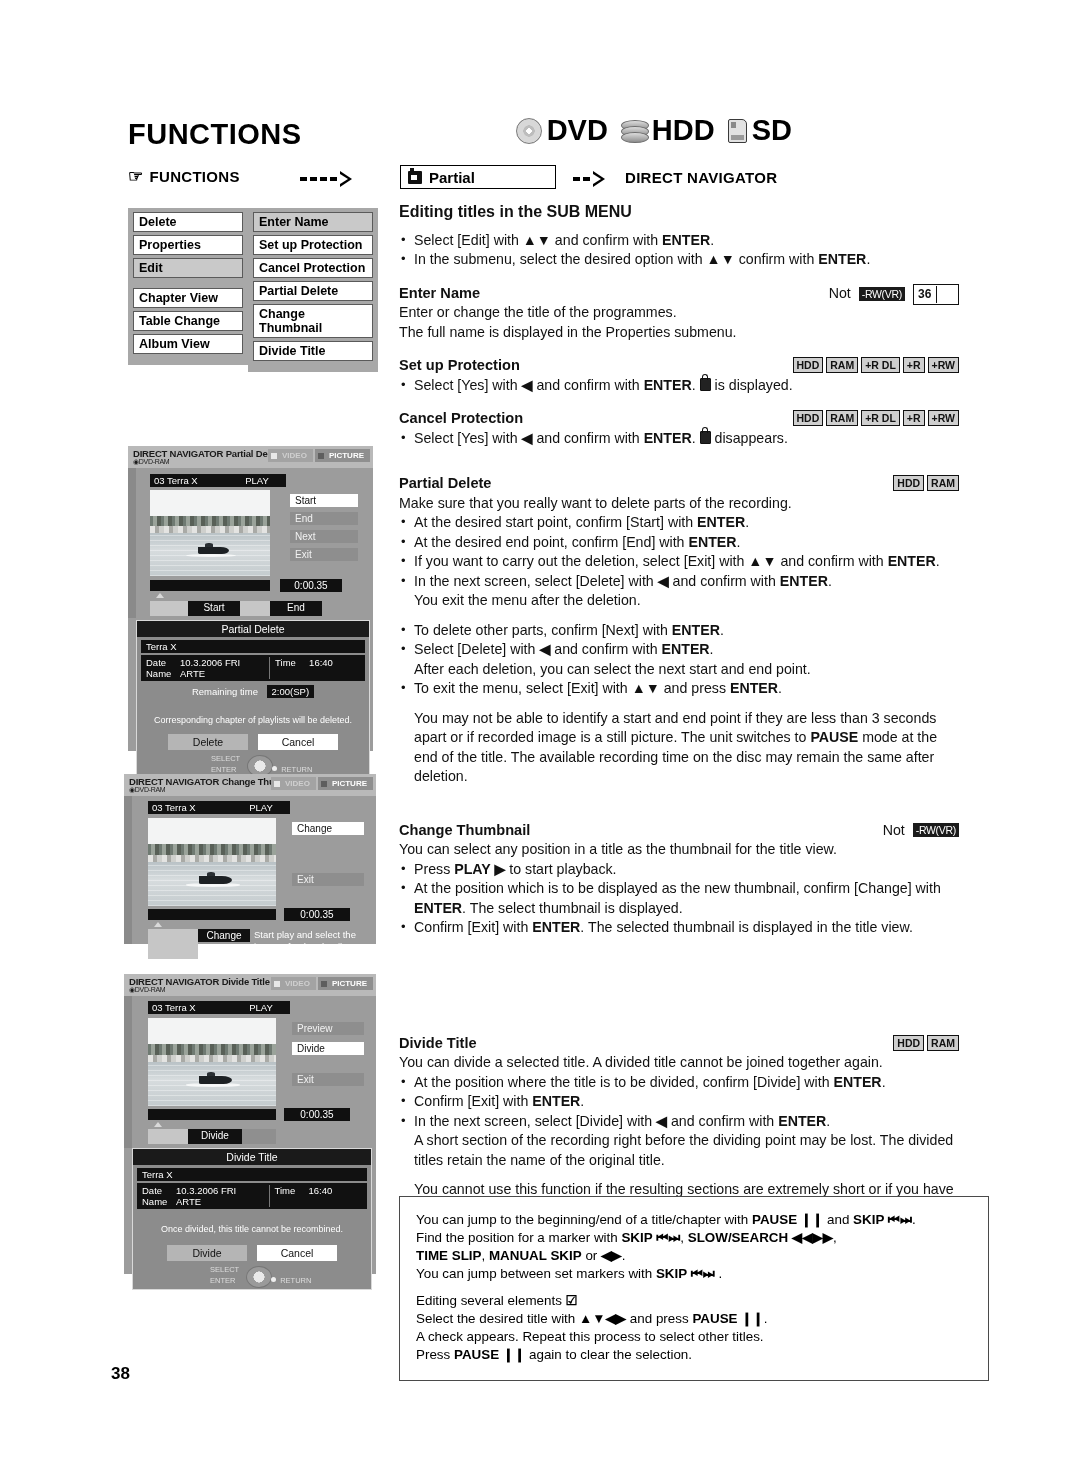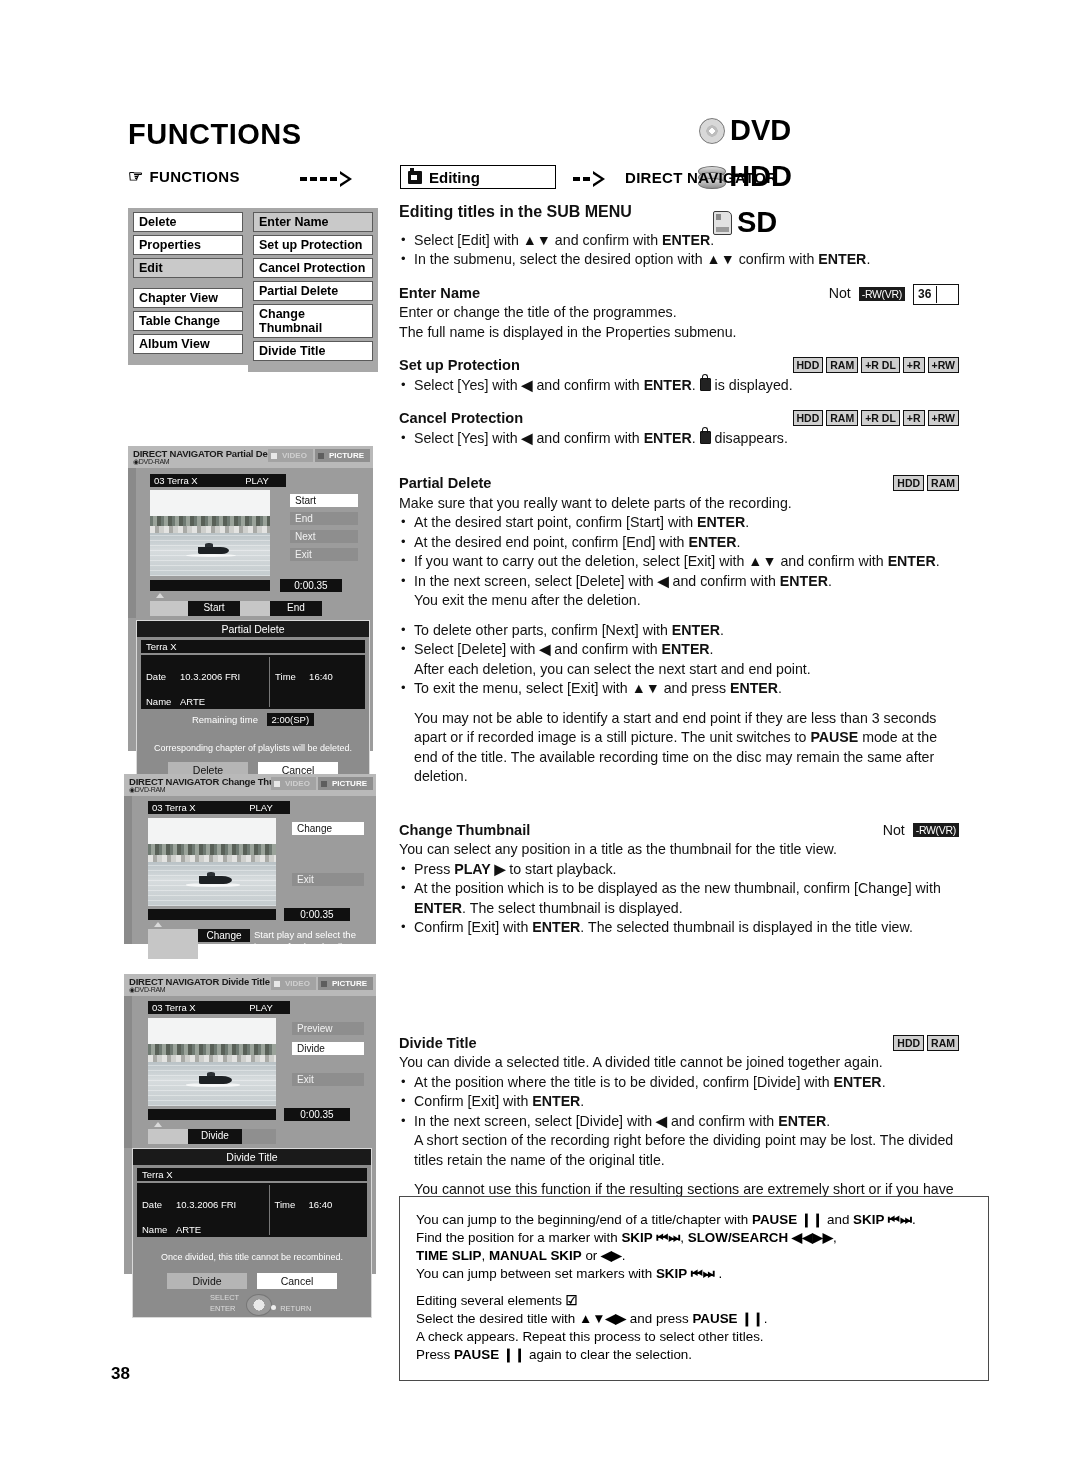--- a/index.html
+++ b/index.html
@@ -2,21 +2,21 @@
 <html><head>
 <meta charset="utf-8">
 <style>
   html,body{margin:0;padding:0;background:#fff;}
   body{width:1080px;height:1477px;position:relative;font-family:"Liberation Sans",sans-serif;color:#000;
        -webkit-font-smoothing:antialiased;}
   .page{position:absolute;left:0;top:0;width:910px;height:1477px;}
 
   
   #page-title{position:absolute;left:128px;top:118px;font-size:29px;font-weight:bold;letter-spacing:.5px;}
-  #media-logos{position:absolute;right:118px;top:114px;display:flex;align-items:center;gap:13px;font-size:29px;font-weight:bold;flex-direction:column;}
+  #media-logos{position:absolute;right:118px;top:114px;display:flex;align-items:center;gap:13px;font-size:29px;font-weight:bold;}
   .logo-grp{display:flex;align-items:center;gap:5px;}
   .disc-ico{width:24px;height:24px;border-radius:50%;
     background:radial-gradient(circle at 50% 50%,#fff 0 15%,#bdbdbd 16% 33%,#d8d8d8 34% 70%,#9d9d9d 71% 100%);
     border:1px solid #7d7d7d;}
   .hdd-ico{width:26px;height:22px;position:relative;}
   .hdd-ico i{position:absolute;left:0;width:26px;height:9px;border-radius:50%;
     background:linear-gradient(#dcdcdc,#8e8e8e);border:1px solid #6d6d6d;display:block;}
   .hdd-ico i:nth-child(1){top:0}
   .hdd-ico i:nth-child(2){top:6px}
   .hdd-ico i:nth-child(3){top:12px}
@@ -92,21 +92,21 @@
   .segrow{position:absolute;display:flex;}
   .segrow .blank{background:#c6c6c6;}
   .segrow .lab{background:#111;color:#fff;font-size:10px;text-align:center;padding:1px 0;}
   .segrow .lab2{background:#8f8f8f;}
 
   
   .dlg{position:absolute;background:#8c8c8c;border:1px solid #d9d9d9;}
   .dlg-hd{background:#1a1a1a;color:#fff;font-size:10.5px;text-align:center;padding:2px 0;}
   .dlg-name{background:#111;color:#fff;font-size:9.5px;padding:1px 5px;margin:3px 4px 0 4px;}
   .dlg-meta{background:#111;color:#fff;font-size:9.5px;margin:2px 4px 0 4px;display:flex;padding:2px 0;}
-  .dlg-meta .c{display:flex;padding:0 5px;margin-top:14px;}
+  .dlg-meta .c{display:flex;padding:0 5px;}
   .dlg-meta .k{width:34px;}
   .dlg-rem{font-size:9.5px;color:#fff;text-align:center;margin-top:5px;}
   .dlg-rem .v{background:#111;padding:1px 5px;margin-left:6px;}
   .dlg-note{font-size:9px;color:#fff;text-align:center;margin-top:17px;padding:0 6px;line-height:12px;}
   .dlg-btns{display:flex;justify-content:center;gap:10px;margin-top:8px;}
   .dlg-btns .b{font-size:10.5px;width:80px;text-align:center;padding:2px 0;background:#b5b5b5;color:#111;}
   .dlg-btns .b.white{background:#fff;}
   .dlg-foot{position:relative;height:26px;margin-top:2px;}
   .dlg-foot .sl{position:absolute;left:50%;margin-left:-42px;top:2px;font-size:7.5px;color:#ddd;}
   .dlg-foot .en{position:absolute;left:50%;margin-left:-42px;top:13px;font-size:7.5px;color:#ddd;}
@@ -177,21 +177,21 @@
   <div id="arrow1" class="dash-arrow">
     <span class="d"></span>
       <span class="d"></span>
       <span class="d"></span>
       <span class="d"></span>
       <span class="tip"></span>
   </div>
 
   <div id="playback-chip">
     <span class="pb-ico"></span>
-    <span>Editing</span>
+    <span>Partial</span>
   </div>
 
   <div id="arrow2" class="dash-arrow">
     <span class="d"></span>
       <span class="d"></span>
       <span class="tip"></span>
   </div>
 
   <div id="dn-label">DIRECT NAVIGATOR</div>
 

